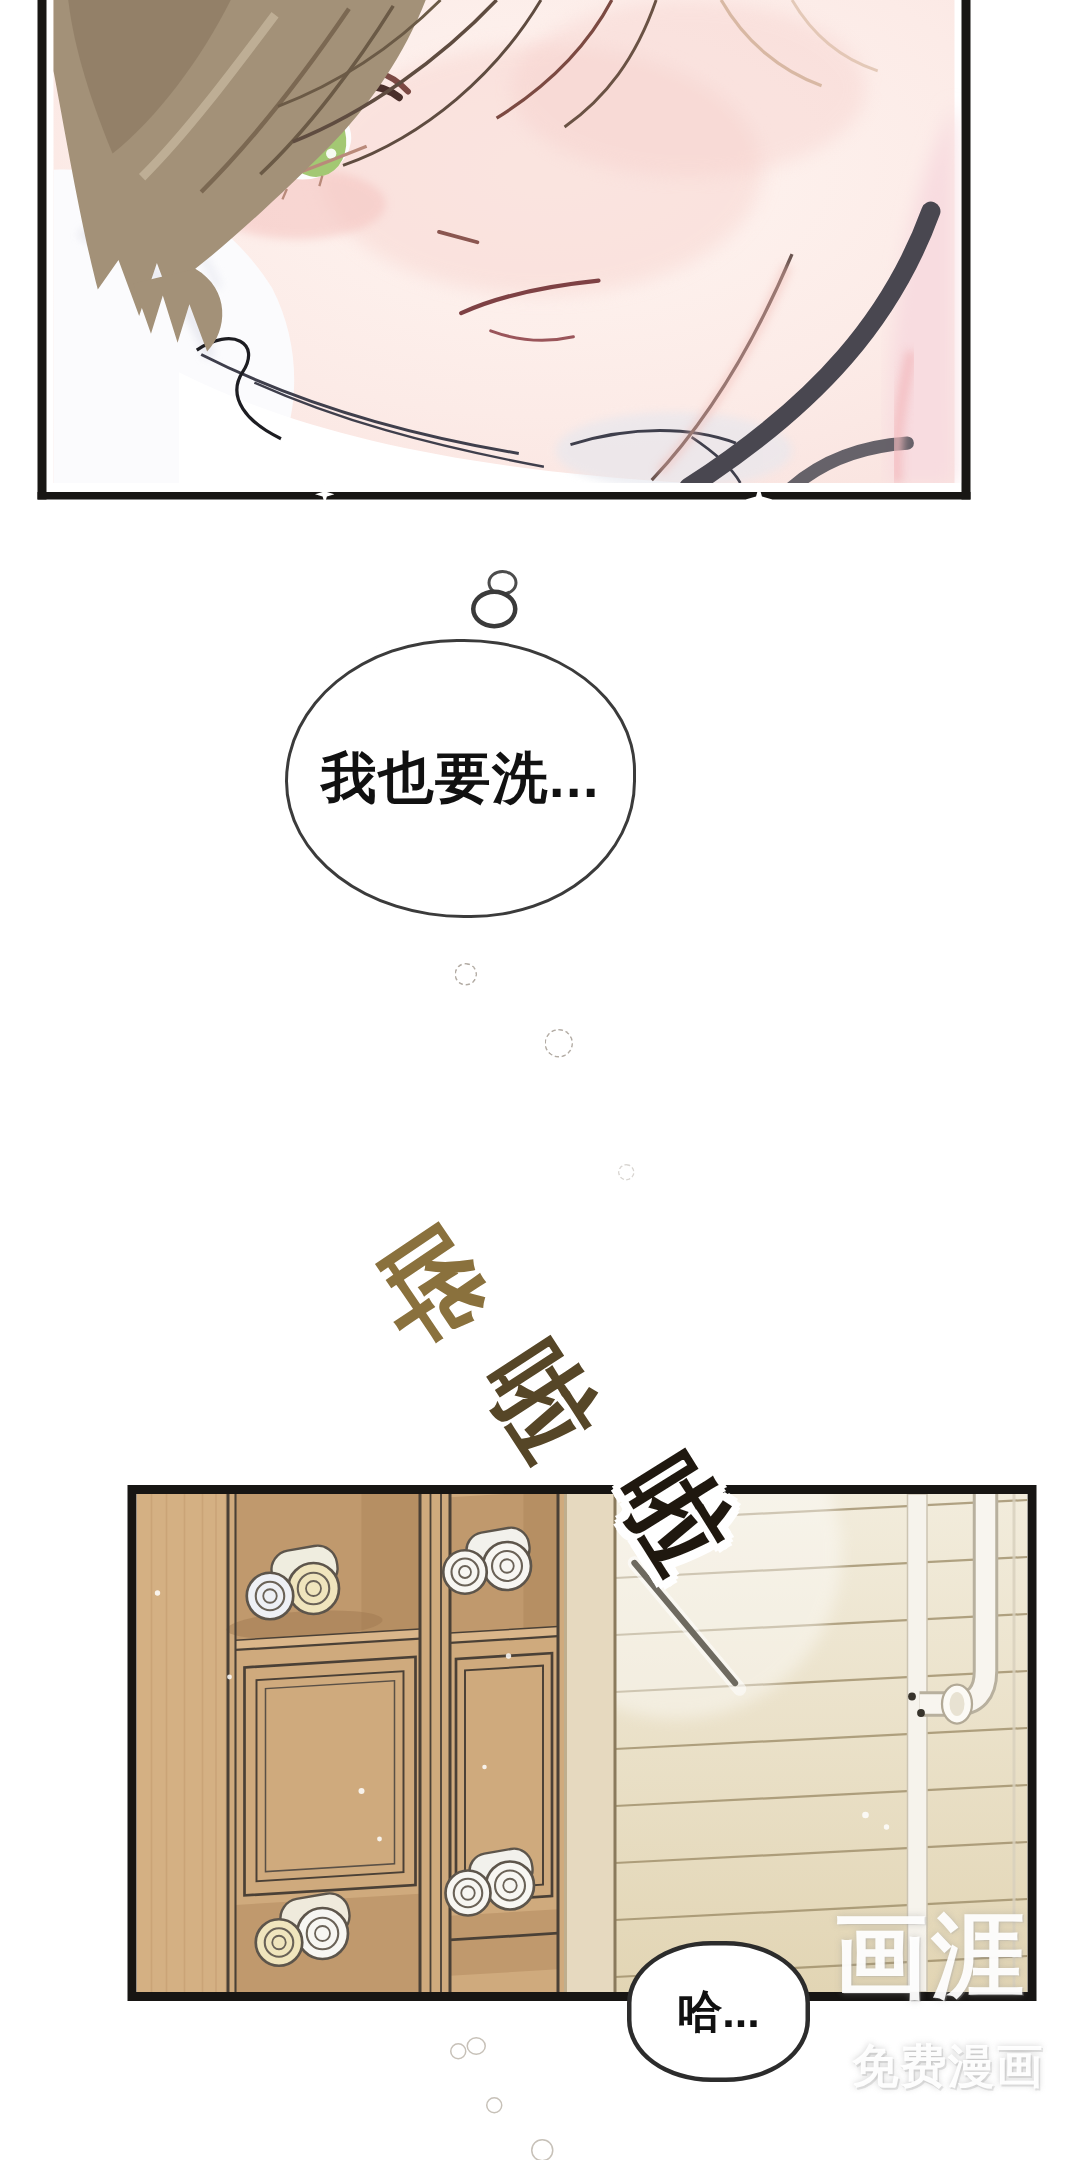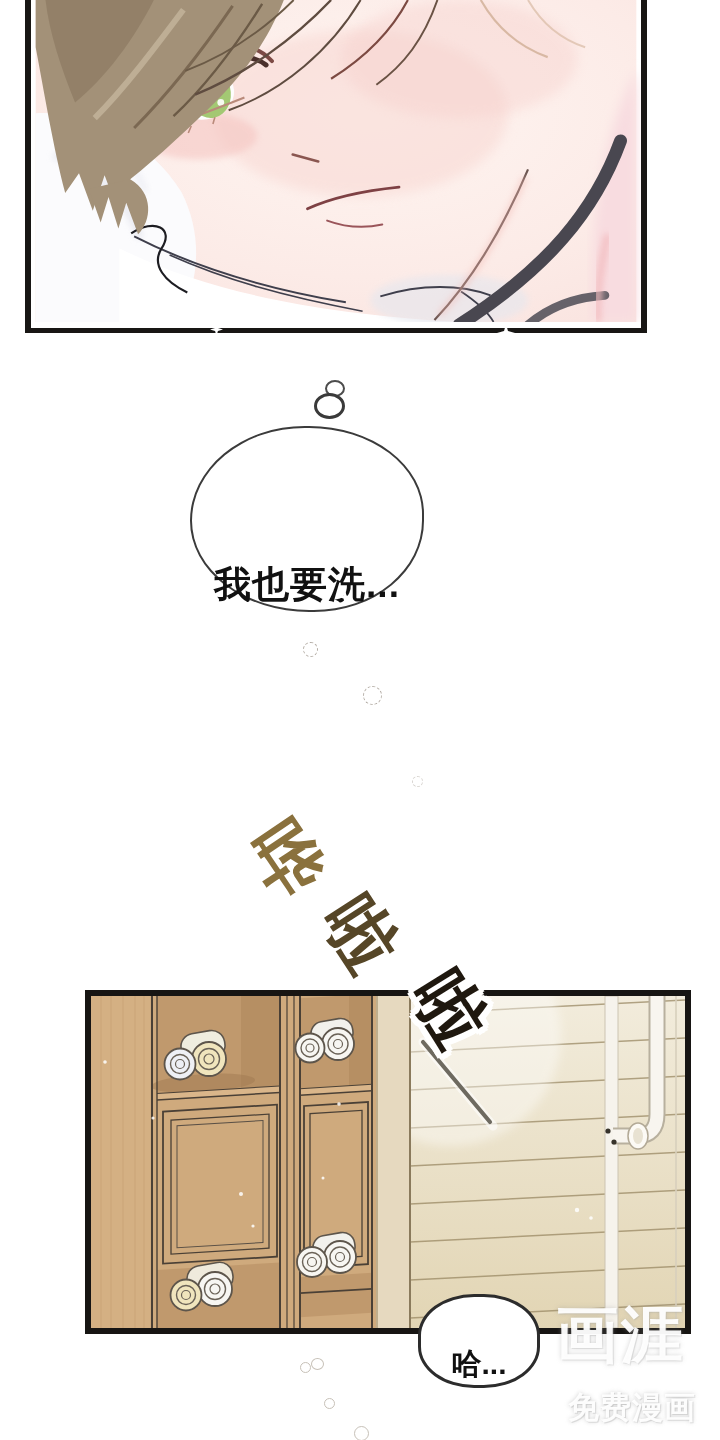--- a/index.html
+++ b/index.html
@@ -19,21 +19,21 @@
     left:85px;top:990px;width:606px;height:344px;
     border:6px solid #171513;z-index:1;
   }
   .panel svg{display:block;}
   
   .trail{position:absolute;background:#fff;border-radius:50%;}
   .trail-sm{left:325px;top:380px;width:16px;height:13px;border:2.5px solid #4c4c4c;}
   .trail-lg{left:314px;top:393px;width:25px;height:20px;border:3px solid #3a3a3a;}
   
   .bubble{
-    position:absolute;background:#ffffff;display:flex;align-items:flex-end;justify-content:center;
+    position:absolute;background:#ffffff;display:flex;align-items:center;justify-content:center;
     color:#111;font-weight:700;text-align:center;
   }
   .bubble-thought{
     left:190px;top:426px;width:230px;height:182px;
     border:2.5px solid #3b3b3b;border-radius:50% 50% 48% 52%/52% 48% 50% 50%;
     font-size:37px;letter-spacing:1px;z-index:2;
   }
   .bubble-gasp{
     left:418px;top:1294px;width:116px;height:88px;
     border:3px solid #2c2c2c;border-radius:46%/44%;
@@ -53,21 +53,21 @@
     text-shadow:
       0 -5px 0 #fff,0 5px 0 #fff,-5px 0 0 #fff,5px 0 0 #fff,
       -4px -4px 0 #fff,4px -4px 0 #fff,-4px 4px 0 #fff,4px 4px 0 #fff,
       -6px 2px 0 #fff,6px 2px 0 #fff,2px -6px 0 #fff,2px 6px 0 #fff,
       -2px -6px 0 #fff,-6px -2px 0 #fff,6px -2px 0 #fff,-2px 6px 0 #fff;
   }
   .sfx-1{left:252px;top:823px;transform:rotate(56deg);color:#8a713d;}
   .sfx-2{left:326px;top:899px;transform:rotate(57deg);color:#564627;}
   .sfx-3{left:415px;top:974px;transform:rotate(58deg);color:#1f180f;}
   
-  .watermark{position:absolute;left:556px;top:1302px;width:164px;z-index:6;color:rgba(255,255,255,.94);}
+  .watermark{position:absolute;left:556px;top:1272px;width:164px;z-index:6;color:rgba(255,255,255,.94);}
   .wm-logo{
     font-size:62px;font-weight:800;line-height:1.05;letter-spacing:3px;
     text-shadow:0 0 5px rgba(150,150,150,.40),1px 1px 0 rgba(170,170,170,.25);
   }
   .wm-tagline{
     margin-top:20px;padding-left:12px;font-size:31px;font-weight:700;letter-spacing:1px;
     text-shadow:0 0 4px rgba(150,150,150,.45),1px 1px 0 rgba(170,170,170,.3);
   }
 </style>
 </head>

